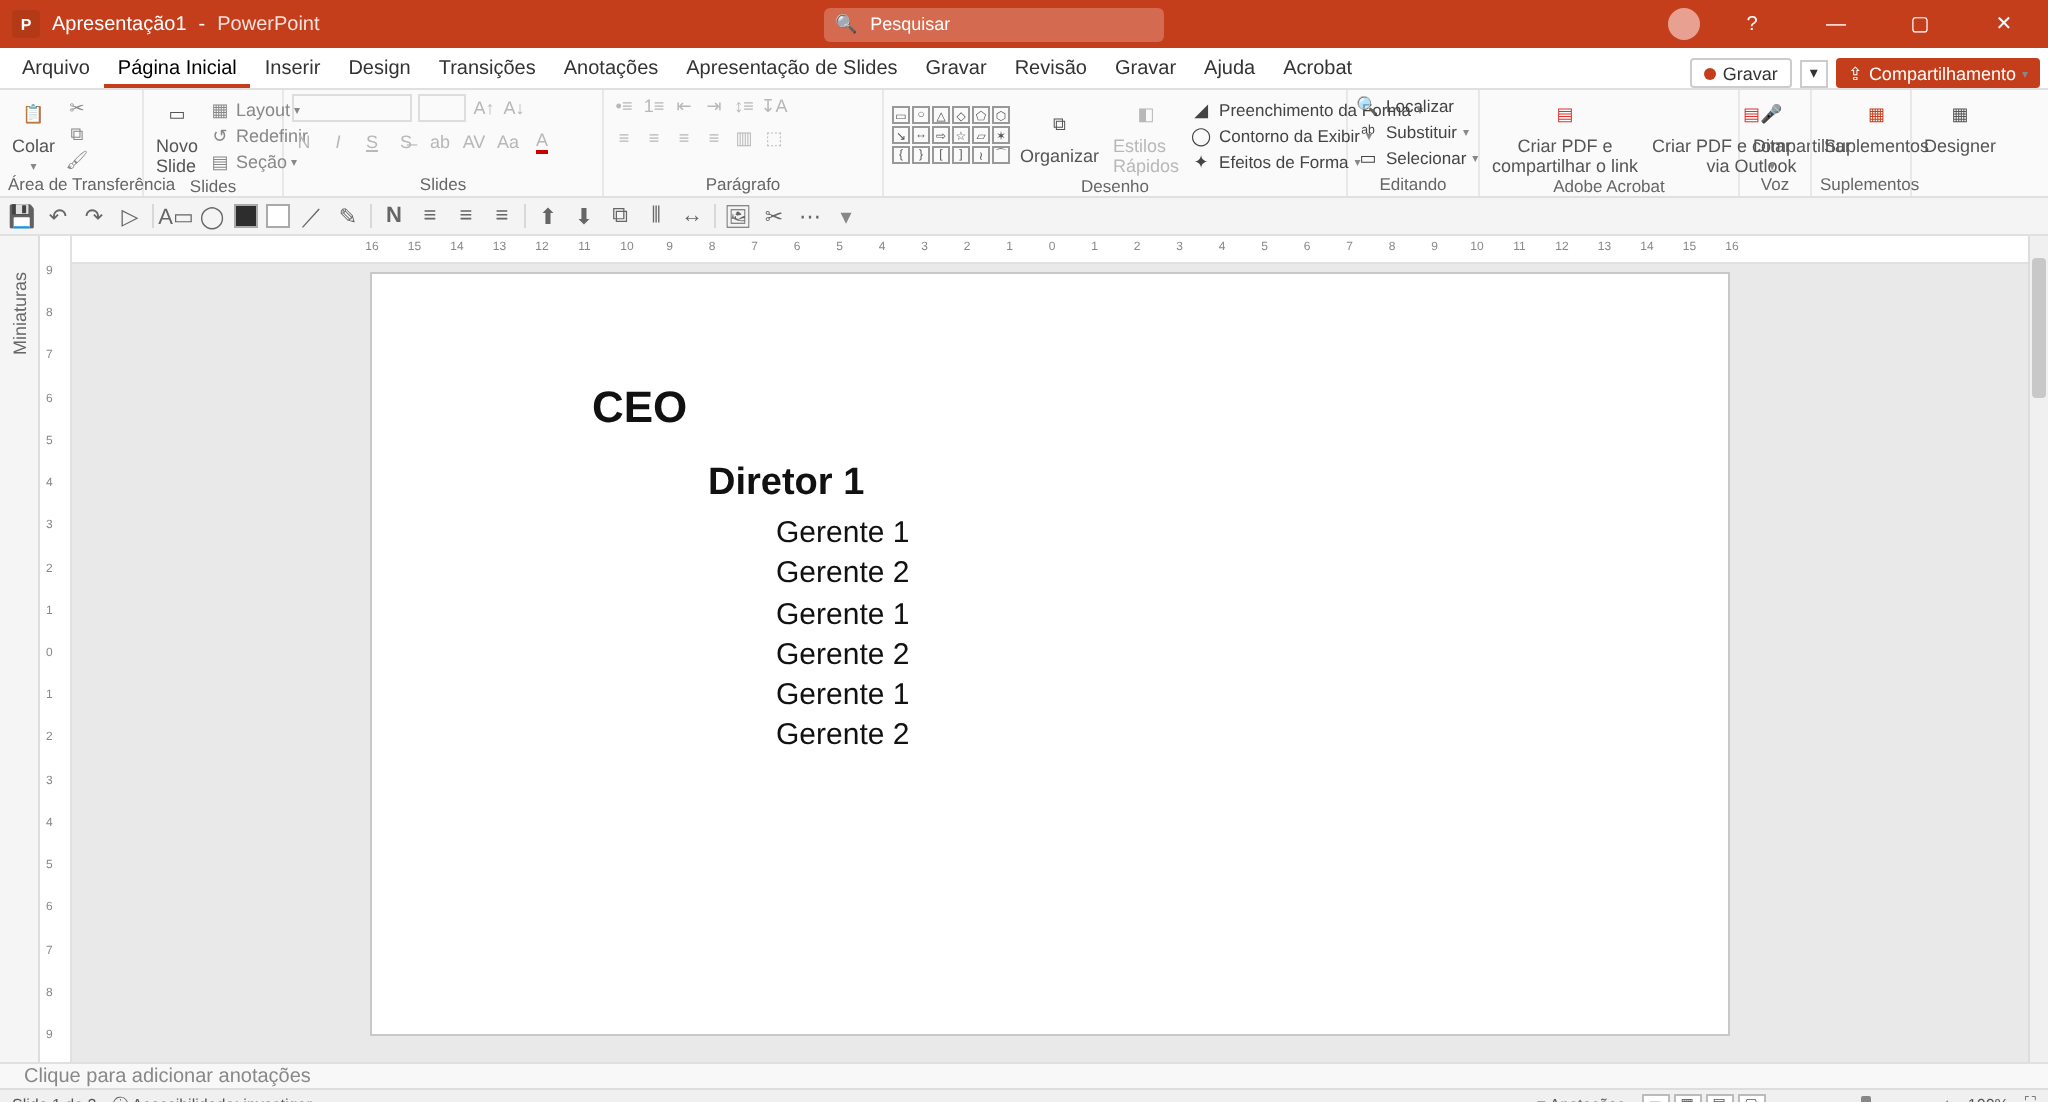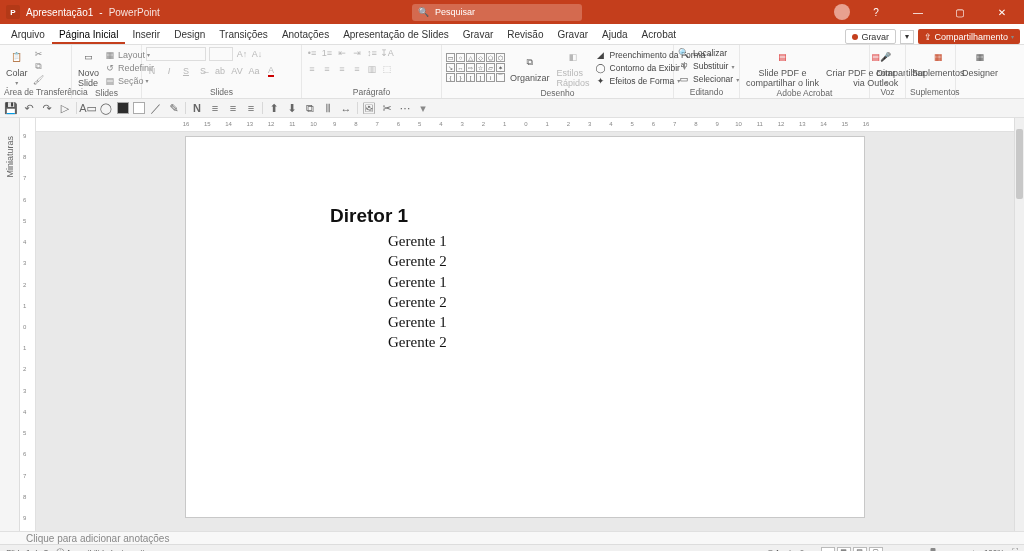--- a/index.html
+++ b/index.html
@@ -104,32 +104,32 @@
     height: 14px; background: #fff; border-bottom: 1px solid #e0e0e0; position: relative;
     font-size: 6px; color: #888;
   }
   .hruler span { position: absolute; top: 3px; transform: translateX(-50%); }
   .stage { flex: 1; display: flex; justify-content: center; align-items: flex-start; overflow: hidden; position: relative; }
   .slide {
     width: 680px; height: 382px; background: #fff; border: 1px solid #c8c8c8; margin-top: 4px; position: relative;
   }
   .slide-content { position: absolute; left: 110px; top: 54px; font-family: Arial, sans-serif; color: #111; }
   .lvl0 { font-size: 22px; font-weight: 700; margin-bottom: 12px; }
-  .lvl1 { font-size: 19px; font-weight: 700; margin-left: 34px; margin-top: 14px; margin-bottom: 4px; }
-  .lvl2 { font-size: 15px; font-weight: 400; margin-left: 92px; line-height: 1.35; font-family: Liberation Serif, serif; }
+  .lvl1 { font-size: 19px; font-weight: 700; margin-left: 58px; margin-top: 14px; margin-bottom: 4px; }
+  .lvl2 { font-size: 15px; font-weight: 400; margin-left: 92px; line-height: 1.35; }
   .scroll-y {
     width: 10px; background: #f0f0f0; display: flex; flex-direction: column;
     border-left: 1px solid #ddd;
   }
   .scroll-thumb { background: #c8c8c8; border-radius: 2px; margin: 1px; }
 
   
   .notes {
     height: 13px; background: #f8f8f8; border-top: 1px solid #e0e0e0;
-    display: flex; align-items: center; padding-left: 26px; font-size: 10px; color: #888;
+    display: flex; align-items: center; padding-left: 12px; font-size: 10px; color: #888;
   }
 
   
   .status {
     height: 7px; background: #f0f0f0; border-top: 1px solid #ddd;
     display: flex; align-items: center; font-size: 8px; color: #555; padding: 0 6px;
     justify-content: space-between;
     height: 15px;
   }
   .status .left, .status .right { display: flex; align-items: center; gap: 8px; }
@@ -377,21 +377,21 @@
           </div>
       </div>
     </div>
     <div class="label">Editando</div>
   </div>
 
   <div class="ribbon-group" style="width:130px">
     <div class="body">
       <div class="big-btn">
         <div class="ic" style="color:#d33">▤</div>
-        <span style="white-space:pre;text-align:center">Slide PDF e
+        <span style="white-space:pre;text-align:center">Criar PDF e
 compartilhar o link</span>
       </div>
       <div class="big-btn">
         <div class="ic" style="color:#d33">▤</div>
         <span style="white-space:pre;text-align:center">Criar PDF e compartilhar
 via Outlook</span>
       </div>
     </div>
     <div class="label">Adobe Acrobat</div>
   </div>
@@ -517,20 +517,21 @@
         <span style="left: 723.75px;">11</span>
         <span style="left: 745px;">12</span>
         <span style="left: 766.25px;">13</span>
         <span style="left: 787.5px;">14</span>
         <span style="left: 808.75px;">15</span>
         <span style="left: 830px;">16</span>
       </div>
     <div class="stage">
       <div class="slide">
         <div class="slide-content" id="slide-content">
+            <div class="lvl0">CEO</div>
             <div class="lvl1">Diretor 1</div>
             <div class="lvl2">Gerente 1</div>
             <div class="lvl2">Gerente 2</div>
             <div class="lvl2">Gerente 1</div>
             <div class="lvl2">Gerente 2</div>
             <div class="lvl2">Gerente 1</div>
             <div class="lvl2">Gerente 2</div>
           </div>
       </div>
     </div>

